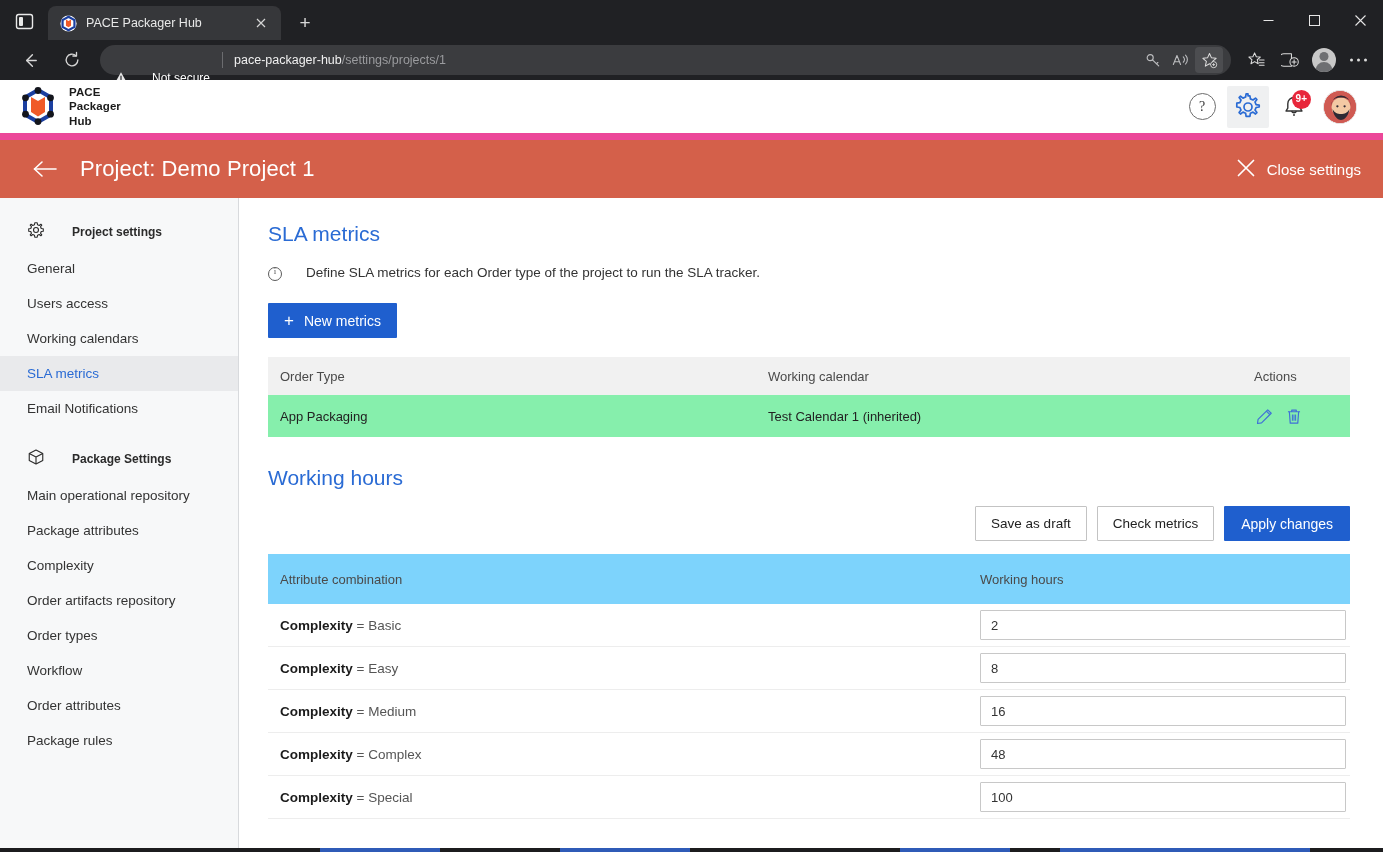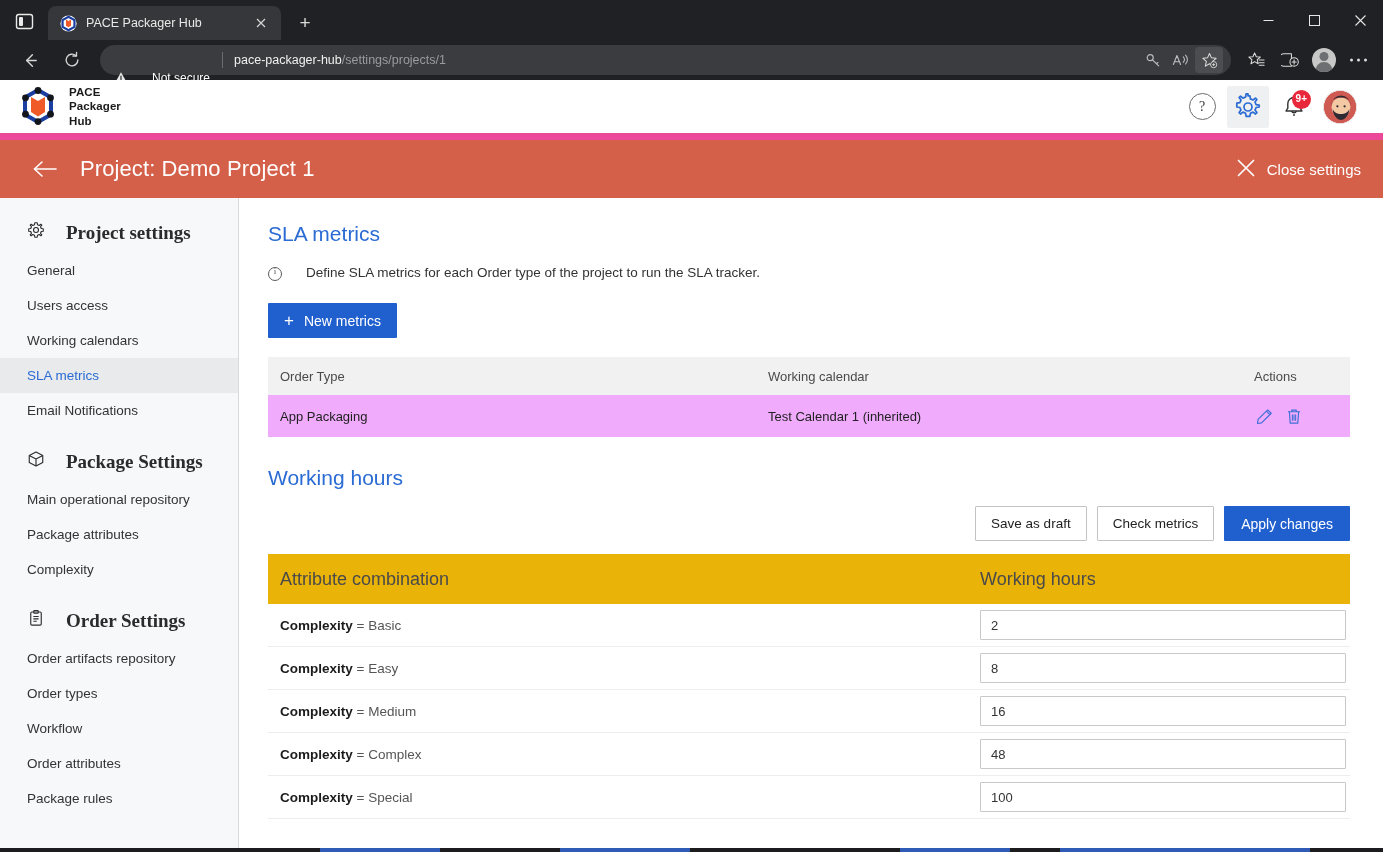--- a/index.html
+++ b/index.html
@@ -158,24 +158,23 @@
   }
 
   
   .body-split { display: flex; height: 650px; }
 
   .sidenav {
     width: 239px; flex: 0 0 239px; background: #f7f8f9;
     border-right: 1px solid #d8dadd; padding-top: 14px; overflow: hidden;
   }
   .nav-group-title {
-    display: flex; align-items: center; gap: 21px;
-    font-size: 19px; font-weight: bold; color: #2b2b2b;
+    display: flex; align-items: center; gap: 27px;
+    font-size: 12px; font-weight: bold; color: #2b2b2b;
     padding: 9px 0 9px 27px;
-    font-family: Liberation Serif, serif;
   }
   .nav-group-title.second { padding-top: 22px; }
   .nav-item {
     font-size: 13.5px; color: #333333; padding: 9px 0 9px 27px; line-height: 17px;
   }
   .nav-item.selected { background: #e9eaec; color: #2a6bd4; }
 
   .content { flex: 1 1 auto; padding: 24px 33px 0 29px; overflow: hidden; }
 
   .section-title {
@@ -200,34 +199,34 @@
   .btn-plus { font-size: 17px; font-weight: 300; line-height: 1; }
 
   .grid-table { width: 100%; border-collapse: collapse; border-radius: 7px; }
   .grid-table th {
     background: #f1f1f1; text-align: left; font-weight: 400;
     font-size: 13px; color: #4a4a4a; padding: 11px 0 11px 12px; height: 38px;
   }
   .grid-table td {
     font-size: 13px; color: #222; padding: 11px 0 11px 12px; height: 38px;
   }
-  .row-shaded td { background: #f0abfc; }
+  .row-shaded td { background: #86efac; }
   .actions-cell { display: flex; align-items: center; gap: 10px; }
   .icon-btn { width: 20px; height: 20px; display: flex; align-items: center; justify-content: center; color: #3f6fd8; }
 
   .toolbar-row { display: flex; justify-content: flex-end; gap: 10px; margin: 16px 0 13px; }
   .btn-secondary {
     background: #fff; border: 1px solid #c3c3c3; color: #222; height: 35px;
     padding: 0 15px; font-size: 13.5px; font-family: inherit; border-radius: 1px;
   }
 
   .wh-table { width: 100%; border-collapse: collapse; table-layout: fixed; }
   .wh-table th {
-    background: #eab308; text-align: left; font-weight: 400;
-    font-size: 18px; color: #4a4a4a; padding: 11px 0 11px 12px; height: 50px;
+    background: #7dd3fc; text-align: left; font-weight: 400;
+    font-size: 13px; color: #4a4a4a; padding: 11px 0 11px 12px; height: 50px;
   }
   .wh-table td { padding: 6px 0 6px 12px; vertical-align: middle; border-bottom: 1px solid #ededed; }
   .attr-label { font-size: 13.5px; color: #555; }
   .attr-label b { color: #1b1b1b; font-weight: bold; }
   .hours-input {
     width: 366px; height: 30px; border: 1px solid #c8c8c8; background: #fff;
     font-size: 13px; color: #333; padding: 0 10px; font-family: inherit;
     border-radius: 1px;
   }
   .col-attr { width: 700px; }
@@ -479,32 +478,20 @@
                 <path d="M3 7.2 L12 11.9 L21 7.2 M12 11.9 V21.4"></path>
               </g>
             </svg>
           </span>
           <span>Package Settings</span>
         </div>
         <div class="nav-item">Main operational repository</div>
         <div class="nav-item">Package attributes</div>
         <div class="nav-item">Complexity</div>
 
-        <div class="nav-group-title second">
-          <span>
-            <svg width="18" height="18" viewBox="0 0 24 24">
-              <g fill="none" stroke="#2b2b2b" stroke-width="1.5" stroke-linejoin="round">
-                <rect x="5" y="4" width="14" height="17.5" rx="1.5"></rect>
-                <rect x="9" y="2" width="6" height="3.6" rx="1"></rect>
-                <path d="M8.5 10 H15.5 M8.5 13.2 H15.5 M8.5 16.4 H13"></path>
-              </g>
-            </svg>
-          </span>
-          <span>Order Settings</span>
-        </div>
         <div class="nav-item">Order artifacts repository</div>
         <div class="nav-item">Order types</div>
         <div class="nav-item">Workflow</div>
         <div class="nav-item">Order attributes</div>
         <div class="nav-item">Package rules</div>
       </div>
 
       <div class="content">
 
         <div class="section-title">SLA metrics</div>

